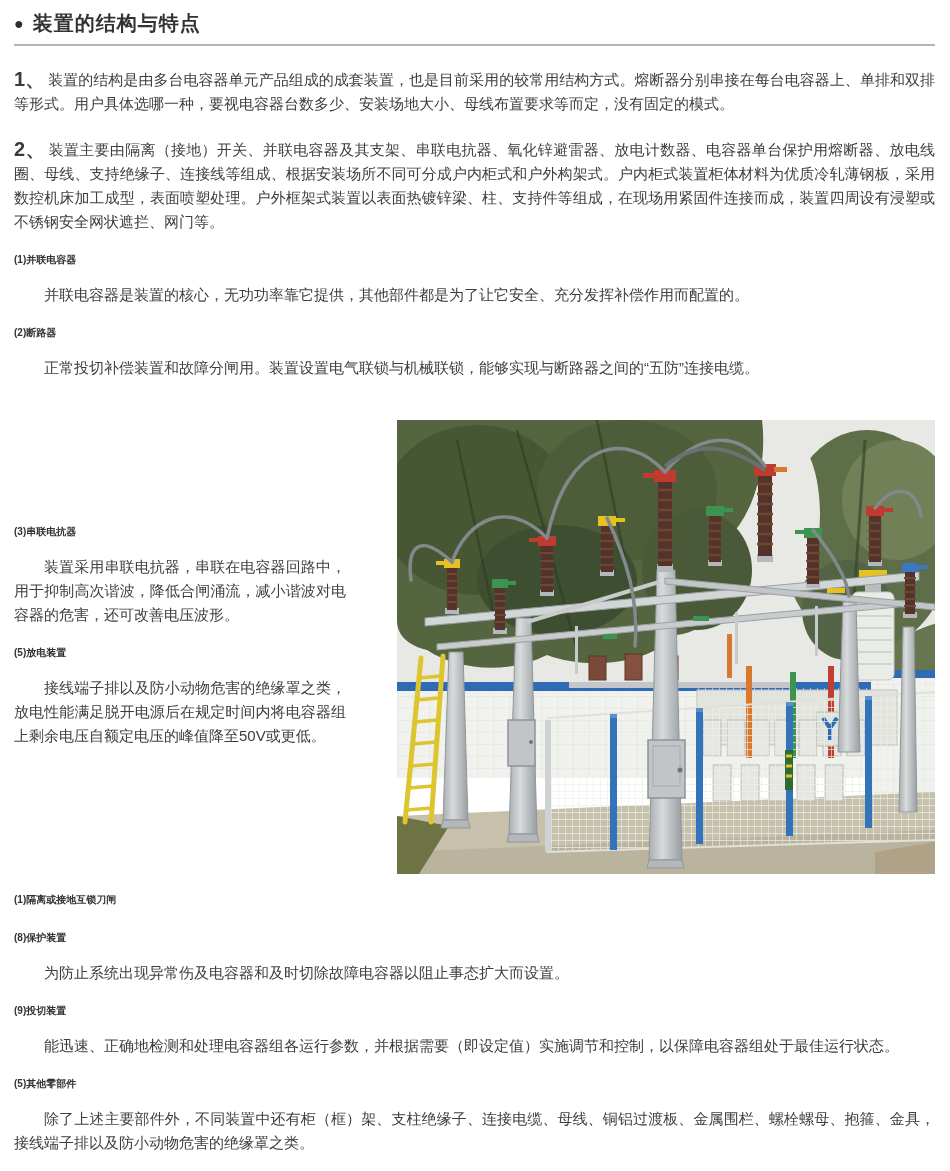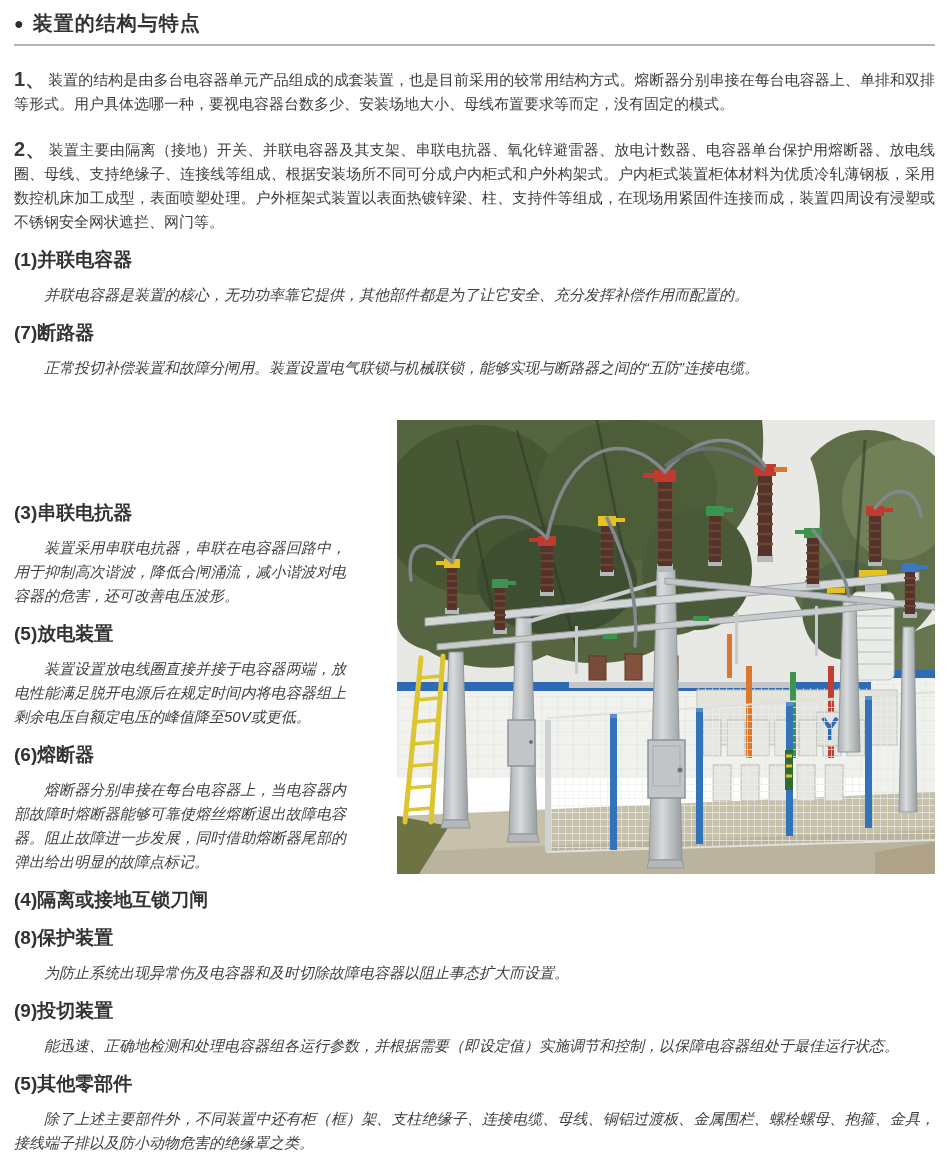--- a/index.html
+++ b/index.html
@@ -8,24 +8,24 @@
 
   .hd { display:flex; align-items:center; gap:9px; margin-top:2px; }
   .hd .bullet { font-size:16px; line-height:1; color:#2d2d2d; }
   .hd h1 { font-size:20px; margin:0; font-weight:bold; color:#333333; letter-spacing:1px; }
   .rule { height:2px; background:#b5b5b5; margin-top:7px; }
 
   p { margin:0; }
   .para { font-size:15px; line-height:24px; text-align:justify; margin-top:22px; }
   .para .num { font-size:20px; font-weight:bold; color:#3a3a3a; margin-right:3px; line-height:1; vertical-align:-1px; }
 
-  .sec h3 { font-size:19px; font-weight:bold; color:#323232; margin:14px 0 0; line-height:24px; }
-  .sec p { font-size:15px; line-height:24px; margin:11px 0 0; text-indent:2em; text-align:justify;font-style:italic; }
-
-  .cols { display:flex; align-items:flex-end; }
+  .sec h3 { font-size:10px; font-weight:bold; color:#323232; margin:14px 0 0; line-height:24px; }
+  .sec p { font-size:15px; line-height:24px; margin:11px 0 0; text-indent:2em; text-align:justify; }
+
+  .cols { display:flex; align-items:center; }
   .col-text { width:332px; flex:0 0 332px; }
   .photo { margin:40px 0 0 auto; width:538px; height:454px; overflow:hidden; }
   .photo svg { display:block; }
 </style>
 </head>
 <body>
 
 <div class="page">
 
   <div class="hd">
@@ -37,44 +37,40 @@
   <p class="para"><span class="num">1、</span><span>装置的结构是由多台电容器单元产品组成的成套装置，也是目前采用的较常用结构方式。熔断器分别串接在每台电容器上、单排和双排等形式。用户具体选哪一种，要视电容器台数多少、安装场地大小、母线布置要求等而定，没有固定的模式。</span></p>
 
   <p class="para"><span class="num">2、</span><span>装置主要由隔离（接地）开关、并联电容器及其支架、串联电抗器、氧化锌避雷器、放电计数器、电容器单台保护用熔断器、放电线圈、母线、支持绝缘子、连接线等组成、根据安装场所不同可分成户内柜式和户外构架式。户内柜式装置柜体材料为优质冷轧薄钢板，采用数控机床加工成型，表面喷塑处理。户外框架式装置以表面热镀锌梁、柱、支持件等组成，在现场用紧固件连接而成，装置四周设有浸塑或不锈钢安全网状遮拦、网门等。</span></p>
 
   <div class="sec">
     <h3>(1)并联电容器</h3>
     <p>并联电容器是装置的核心，无功功率靠它提供，其他部件都是为了让它安全、充分发挥补偿作用而配置的。</p>
   </div>
 
   <div class="sec">
-    <h3>(7)断路器</h3>
+    <h3>(2)断路器</h3>
     <p>正常投切补偿装置和故障分闸用。装置设置电气联锁与机械联锁，能够实现与断路器之间的“五防”连接电缆。</p>
   </div>
 
   <div class="cols">
     <div class="col-text">
 
       <div class="sec">
         <h3>(3)串联电抗器</h3>
         <p>装置采用串联电抗器，串联在电容器回路中，用于抑制高次谐波，降低合闸涌流，减小谐波对电容器的危害，还可改善电压波形。</p>
       </div>
 
       <div class="sec">
       </div>
 
       <div class="sec">
         <h3>(5)放电装置</h3>
-        <p>装置设置放电线圈直接并接于电容器两端，放电性能满足脱开电源后在规定时间内将电容器组上剩余电压自额定电压的峰值降至50V或更低。</p>
+        <p>接线端子排以及防小动物危害的绝缘罩之类，放电性能满足脱开电源后在规定时间内将电容器组上剩余电压自额定电压的峰值降至50V或更低。</p>
       </div>
 
-      <div class="sec">
-        <h3>(6)熔断器</h3>
-        <p>熔断器分别串接在每台电容器上，当电容器内部故障时熔断器能够可靠使熔丝熔断退出故障电容器。阻止故障进一步发展，同吋借助熔断器尾部的弹出给出明显的故障点标记。</p>
-      </div>
 
     </div>
 
     <figure class="photo">
       <svg viewBox="0 0 538 454" width="538" height="454" xmlns="http://www.w3.org/2000/svg">
         <defs>
           <pattern id="mesh" width="7" height="7" patternUnits="userSpaceOnUse">
             <path d="M0 0H7M0 0V7" stroke="#edefe9" stroke-width="1.3" fill="none"></path>
           </pattern>
           <pattern id="tile" width="16" height="12" patternUnits="userSpaceOnUse">
@@ -282,21 +278,21 @@
         <g stroke="#dcc52e" stroke-linecap="round">
           <path d="M24 238 L8 402" stroke-width="5"></path>
           <path d="M46 236 L34 402" stroke-width="5"></path>
           <path d="M22 258 L44 256 M20 280 L42 278 M18 302 L40 300 M16 324 L38 322 M14 346 L37 344 M12 368 L36 366 M10 390 L35 388" stroke-width="3.5"></path>
         </g>
       </svg>
     </figure>
   </div>
 
   <div class="sec">
-    <h3>(4)隔离或接地互锁刀闸</h3>
+    <h3>(1)隔离或接地互锁刀闸</h3>
   </div>
 
   <div class="sec">
     <h3>(8)保护装置</h3>
     <p>为防止系统出现异常伤及电容器和及时切除故障电容器以阻止事态扩大而设置。</p>
   </div>
 
   <div class="sec">
     <h3>(9)投切装置</h3>
     <p>能迅速、正确地检测和处理电容器组各运行参数，并根据需要（即设定值）实施调节和控制，以保障电容器组处于最佳运行状态。</p>

